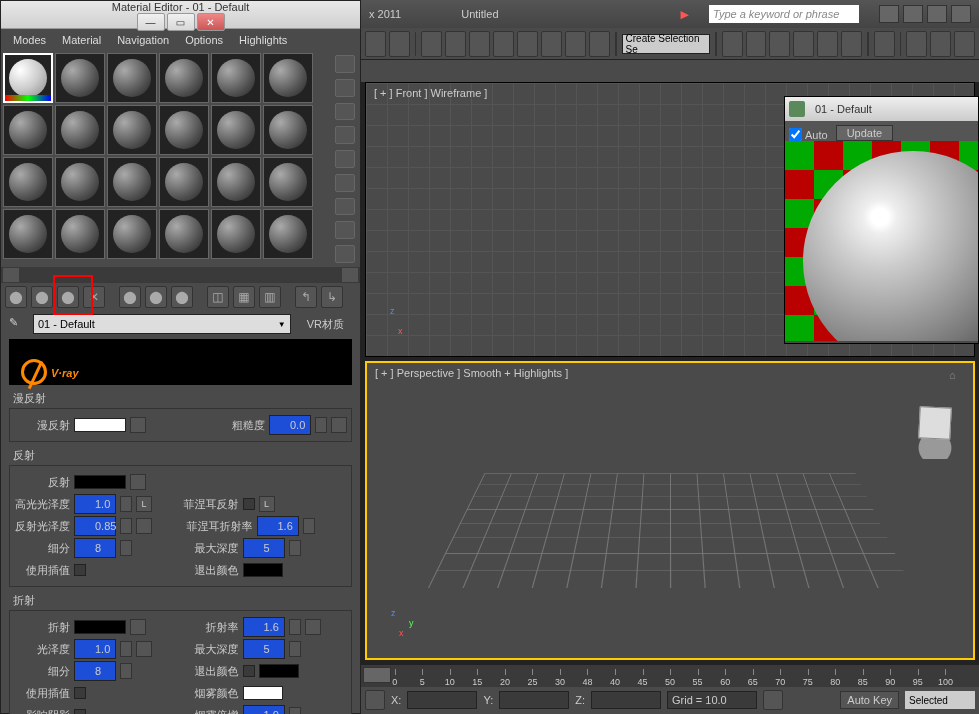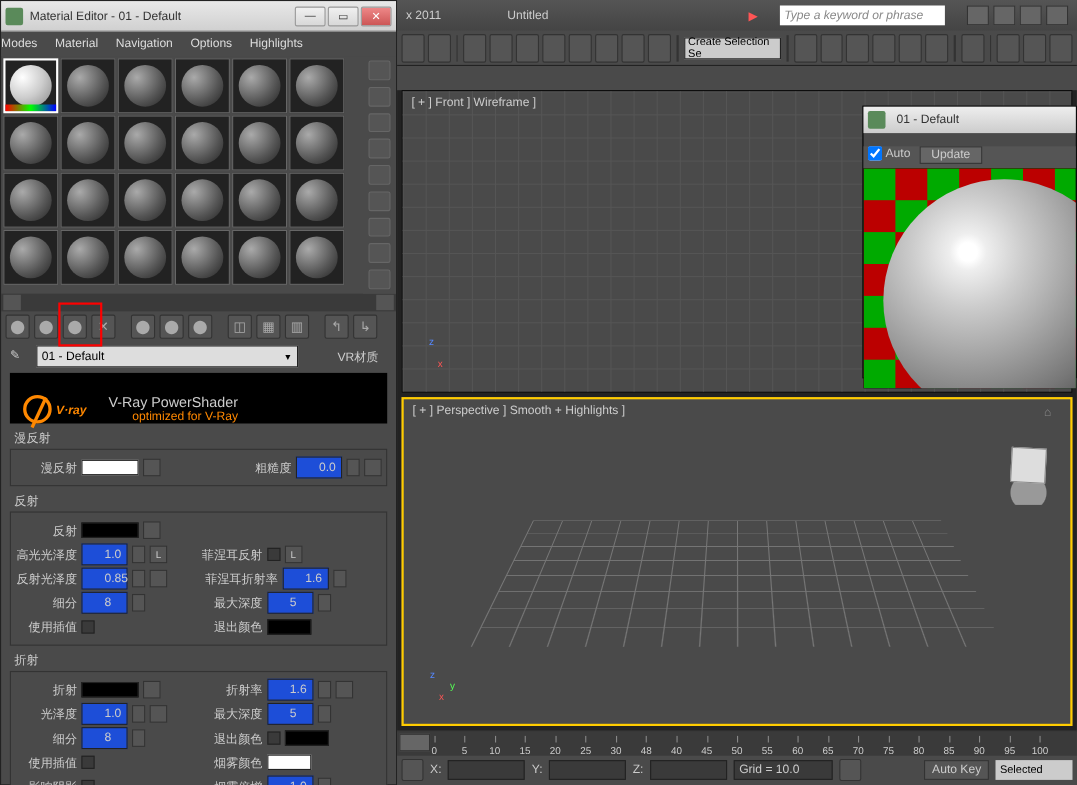--- a/index.html
+++ b/index.html
@@ -1,27 +1,27 @@
 <!DOCTYPE html>
 <html><head>
 <meta charset="utf-8">
 <style>
 * { margin: 0; padding: 0; box-sizing: border-box; font-family: Tahoma, Arial, sans-serif; font-size: 11px; }
 body { background: #4a4a4a; width: 979px; height: 714px; overflow: hidden; position: relative; color: #ccc; }
 
 
 .mat-editor { position: absolute; left: 0; top: 0; width: 361px; height: 714px; background: #4a4a4a; border: 1px solid #222; }
-.win-titlebar { height: 28px; background: linear-gradient(#e8e8e8, #d0d0d0); display: flex; align-items: center; padding: 0 4px; border-bottom: 1px solid #999; }
+.win-titlebar { height: 28px; background: linear-gradient(#e8e8e8, #d0d0d0); display: flex; align-items: center; padding: 0 4px; border-bottom: 1px solid #999; flex-direction: column; }
 .app-icon { width: 16px; height: 16px; background: #5a8a5a; border-radius: 2px; margin-right: 6px; }
 .win-title { color: #333; flex: 1; }
 .win-btns { display: flex; gap: 2px; }
 .win-btn { width: 28px; height: 18px; background: linear-gradient(#f0f0f0,#d8d8d8); border: 1px solid #999; border-radius: 2px; display:flex; align-items:center; justify-content:center; color:#333; font-size:10px; }
 .win-btn.close { background: linear-gradient(#e88,#c55); color:#fff; }
 
-.mat-menu { height: 22px; background: #4a4a4a; display: flex; align-items: center; padding: 0 0; gap: 16px; color: #ddd; }
+.mat-menu { height: 22px; background: #4a4a4a; display: flex; align-items: center; padding: 0 12px; gap: 16px; color: #ddd; }
 
 .mat-body { display: flex; height: 216px; }
 .slot-scroll { flex: 1; overflow: hidden; position: relative; }
 .slot-grid { display: grid; grid-template-columns: repeat(6, 50px); grid-template-rows: repeat(4, 50px); gap: 2px; padding: 2px; }
 .mat-slot { width: 50px; height: 50px; background: #222; border: 1px solid #666; display:flex; align-items:center; justify-content:center; position:relative; }
 .mat-slot.sel { border: 2px solid #fff; }
 .sphere { width: 38px; height: 38px; border-radius: 50%; background: radial-gradient(circle at 30% 30%, #aaa, #555 60%, #222); }
 .sel .sphere { background: radial-gradient(circle at 30% 30%, #fff, #ccc 50%, #888); }
 .sel::after { content:""; position:absolute; bottom:0; left:0; right:0; height:6px; background: linear-gradient(90deg,#f00,#0f0,#00f); }
 .slot-side { width: 30px; background: #4a4a4a; display:flex; flex-direction:column; gap:6px; padding:4px 2px; align-items:center; }
@@ -31,21 +31,21 @@
 
 .mat-toolbar { height: 28px; display:flex; align-items:center; padding: 0 4px; gap: 4px; position:relative; }
 .tb-ico { width:22px; height:22px; background:#555; border:1px solid #333; border-radius:2px; display:flex; align-items:center; justify-content:center; color:#aaa; font-size:12px; }
 .tb-sep { width:6px; }
 .red-box { position:absolute; left:52px; top:-8px; width:40px; height:40px; border:2px solid red; pointer-events:none; }
 
 .mat-name-row { height:26px; display:flex; align-items:center; padding:0 8px; gap:8px; }
 .dropper { width:16px; height:16px; color:#ccc; }
 .name-dd { flex:1; height:20px; background:#ddd; color:#000; border:1px solid #222; padding:0 4px; display:flex; align-items:center; justify-content:space-between; }
 .dd-arrow { font-size:8px; }
-.mat-type { color:#ccc; padding:0 8px;margin-left:20px; }
+.mat-type { color:#ccc; padding:0 8px; }
 
 .vray-banner { height:46px; background:#000; margin:2px 8px; display:flex; align-items:flex-end; padding:0 12px; gap:20px; }
 .vray-logo { color:#ff8800; font-size:18px; font-weight:bold; font-style:italic; }
 .vray-logo .ring { display:inline-block; width:26px; height:26px; border:3px solid #ff8800; border-radius:50%; vertical-align:middle; margin-right:4px; position:relative; }
 .vray-logo .ring::after { content:""; position:absolute; left:10px; top:-2px; width:3px; height:30px; background:#ff8800; transform:rotate(25deg); }
 .vray-text { text-align:right; }
 .vray-text .l1 { color:#ccc; font-size:13px; }
 .vray-text .l2 { color:#ff8800; font-size:11px; }
 
 .rollout { margin: 4px 8px; }
@@ -91,21 +91,21 @@
 .axis .x { position:absolute; left:14px; top:14px; color:#f55; font-size:9px; }
 .axis .y { position:absolute; left:24px; top:4px; color:#5f5; font-size:9px; }
 .axis .z { position:absolute; left:6px; top:-6px; color:#58f; font-size:9px; }
 .home-ico { position:absolute; right:8px; top:6px; width:16px; height:16px; color:#888; }
 .viewcube { position:absolute; right:10px; top:40px; width:56px; height:56px; background:radial-gradient(circle at 50% 80%, #999 30%, transparent 32%); }
 .vc-cube { position:absolute; left:12px; top:4px; width:32px; height:32px; background:#ddd; transform:rotate(3deg); border:1px solid #888; }
 
 
 .preview-win { position:absolute; right:0; top:96px; width:195px; height:248px; background:#4a4a4a; border:1px solid #000; z-index:10; }
 .pw-title { height:24px; background:linear-gradient(#eee,#ccc); display:flex; align-items:center; padding:0 4px; color:#333; gap:4px; }
-.pw-bar { height:20px; background:#555; display:flex; align-items:flex-start; padding:0 4px; gap:8px;margin-top:12px; }
+.pw-bar { height:20px; background:#555; display:flex; align-items:flex-end; padding:0 4px; gap:8px; }
 .pw-auto { display:flex; align-items:center; gap:3px; }
 .pw-update { background:#666; padding:1px 10px; border:1px solid #333; }
 .pw-img { position:relative; height:200px; background:#000; overflow:hidden; }
 .checker2 { position:absolute; inset:0; background:
   repeating-conic-gradient(#b00 0 25%, #0a0 0 50%) 0 0/58px 58px; }
 .checker2::after { content:""; position:absolute; inset:0; background:
   repeating-conic-gradient(#00b 0 25%, #000 0 50%) 29px 29px/58px 58px; mix-blend-mode:screen; opacity:0; }
 .big-sphere { position:absolute; left:18px; top:10px; width:220px; height:220px; border-radius:50%; 
   background: radial-gradient(circle at 35% 30%, #fff 4%, #eee 8%, #ccc 24%, #aaa 42%, #777 68%, #444 90%); }
 
@@ -260,24 +260,20 @@
     <span class="dropper">✎</span>
     <div class="name-dd">
       <span>01 - Default</span>
       <span class="dd-arrow">▼</span>
     </div>
     <span class="mat-type">VR材质</span>
   </div>
 
   <div class="vray-banner">
     <div class="vray-logo"><span class="ring"></span><span>V·ray</span></div>
-    <div class="vray-text">
-      <div class="l1">V-Ray PowerShader</div>
-      <div class="l2">optimized for V-Ray</div>
-    </div>
   </div>
 
   <div class="rollout">
     <div class="ro-title">漫反射</div>
     <div class="ro-body">
       <div class="param-row">
         <span class="plabel">漫反射</span>
         <div class="swatch" style="background:#fff"></div>
         <div class="btn-sq"></div>
         <div style="flex:1"></div>

